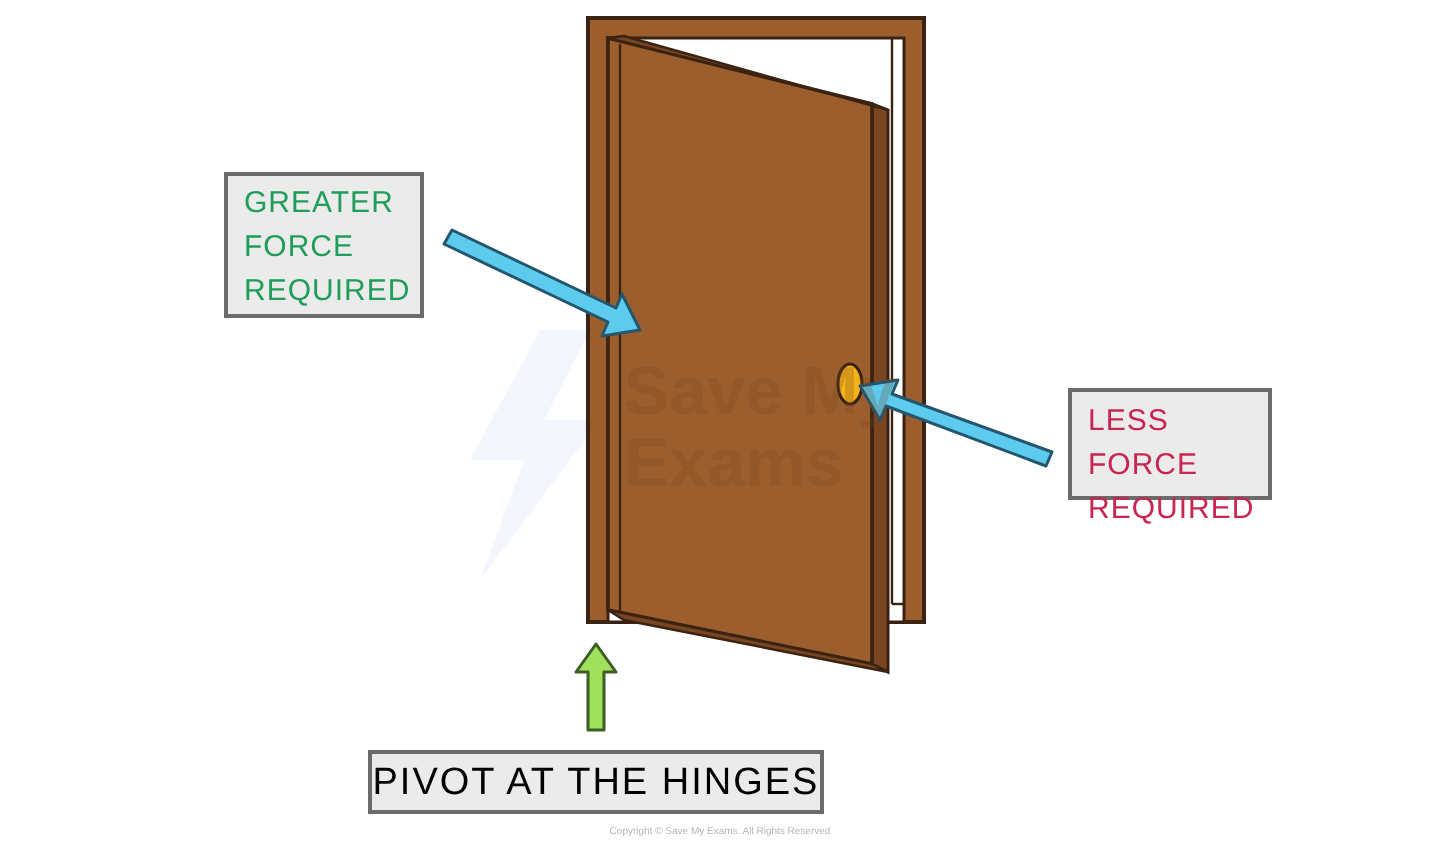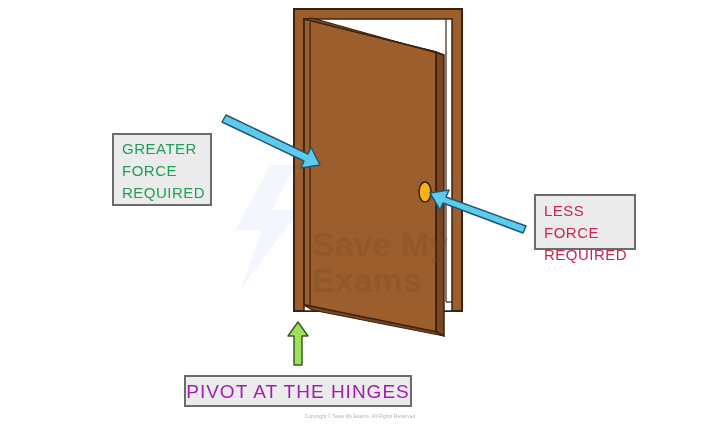--- a/index.html
+++ b/index.html
@@ -13,42 +13,41 @@
       position: absolute;
       background: #ebebeb;
       border: 2px solid #6b6b6b;
       box-sizing: border-box;
       font-family: "Liberation Sans", sans-serif;
       letter-spacing: 0.5px;
     }
     .label-box .line { display: block; }
     #greater-box {
       left: 112px; top: 86px; width: 100px; height: 73px;
-      color: #1f9e5a; font-size: 15px; line-height: 22px; padding: 3px 0 0 8px; margin-top: 47px;
+      color: #1f9e5a; font-size: 15px; line-height: 22px; padding: 3px 0 0 8px;
     }
     #less-box {
       left: 534px; top: 194px; width: 102px; height: 56px;
       color: #c8264f; font-size: 15px; line-height: 22px; padding: 4px 0 0 8px;
     }
     #pivot-box {
       left: 184px; top: 375px; width: 228px; height: 32px;
-      color: #a21caf; font-size: 19px; line-height: 30px; text-align: center;
+      color: #000000; font-size: 19px; line-height: 30px; text-align: center;
       letter-spacing: 1px;
     }
     #copyright {
       position: absolute; left: 280px; top: 413px; width: 160px;
       font-size: 5px; color: #b5b5b5; text-align: center;
       font-family: "Liberation Sans", sans-serif;
     }
     #watermark {
       position: absolute; left: 312px; top: 178px;
       font-family: "Liberation Sans", sans-serif;
       font-size: 34px; font-weight: bold; line-height: 36px;
       color: rgba(120,70,30,0.25);
-      margin-top: 48px;
     }
   </style>
 </head>
 <body>
 
 <svg class="scene" width="720" height="425" viewBox="0 0 720 425" xmlns="http://www.w3.org/2000/svg">
 
   <g opacity="0.06">
     <polygon points="270,165 235,230 262,230 240,290 300,210 272,210 295,165" fill="#3a7bd5"></polygon>
   </g>

